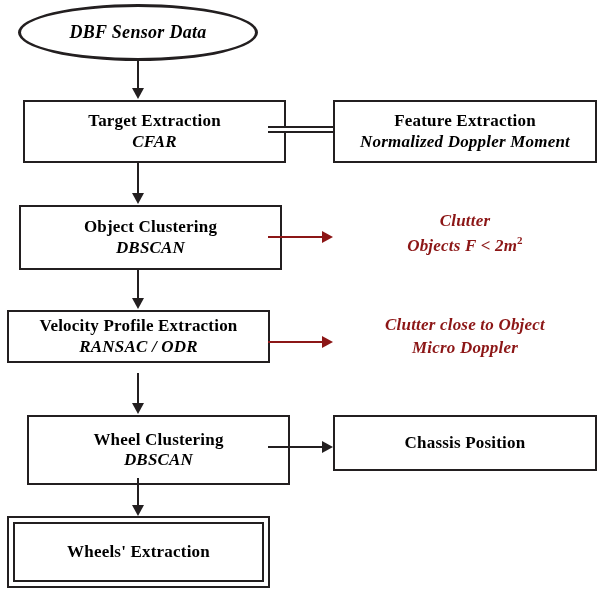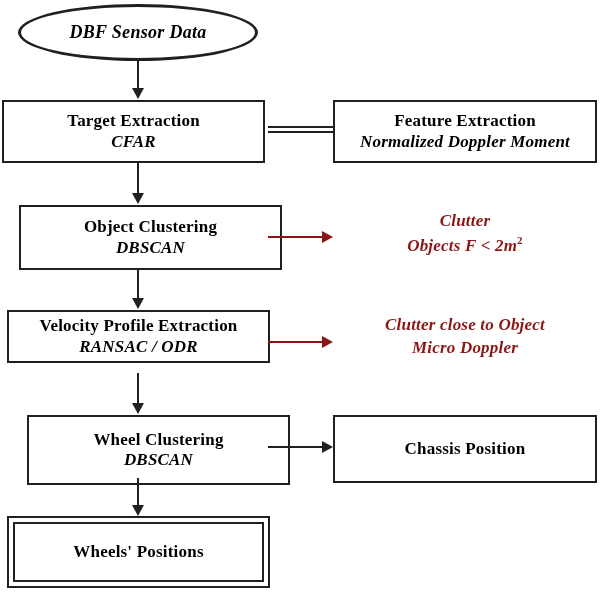--- a/index.html
+++ b/index.html
@@ -141,21 +141,21 @@
 
 <div id="canvas">
 
   <div class="ellipse" style="left:18px; top:4px; width:240px; height:57px;">
     <span class="label">DBF Sensor Data</span>
   </div>
 
   <div class="vline" style="left:137px; top:60px; width:2px; height:30px;"></div>
   <div class="arrow-down" style="left:132px; top:88px;"></div>
 
-  <div class="node" style="left:2px; top:100px; width:263px; height:63px;">
+  <div class="node" style="left:23px; top:100px; width:263px; height:63px;">
     <span class="line1">Target Extraction</span>
     <span class="line2">CFAR</span>
   </div>
 
   <div class="double-rule" style="left:268px; top:126px; width:67px; height:7px;"></div>
 
   <div class="node" style="left:333px; top:100px; width:264px; height:63px;justify-content:center;">
     <span class="line1">Feature Extraction</span>
     <span class="line2">Normalized Doppler Moment</span>
   </div>
@@ -198,26 +198,26 @@
   <div class="arrow-down" style="left:132px; top:403px;"></div>
 
   <div class="node" style="left:7px; top:415px; width:263px; height:70px;margin-left:20px;">
     <span class="line1">Wheel Clustering</span>
     <span class="line2">DBSCAN</span>
   </div>
 
   <div class="hline" style="left:268px; top:446px; width:56px; height:2px;"></div>
   <div class="arrow-right" style="left:322px; top:441px;"></div>
 
-  <div class="node" style="left:333px; top:415px; width:264px; height:68px;">
+  <div class="node" style="left:333px; top:415px; width:264px; height:56px;">
     <span class="line1">Chassis Position</span>
   </div>
 
   <div class="vline" style="left:137px; top:478px; width:2px; height:30px;"></div>
   <div class="arrow-down" style="left:132px; top:505px;"></div>
 
   <div class="node double" style="left:7px; top:516px; width:263px; height:72px;">
     <div class="inner">
-      <span class="line1">Wheels' Positions</span>
+      <span class="line1">Wheels' Extraction</span>
     </div>
   </div>
 
 </div>
 
 </body></html>

